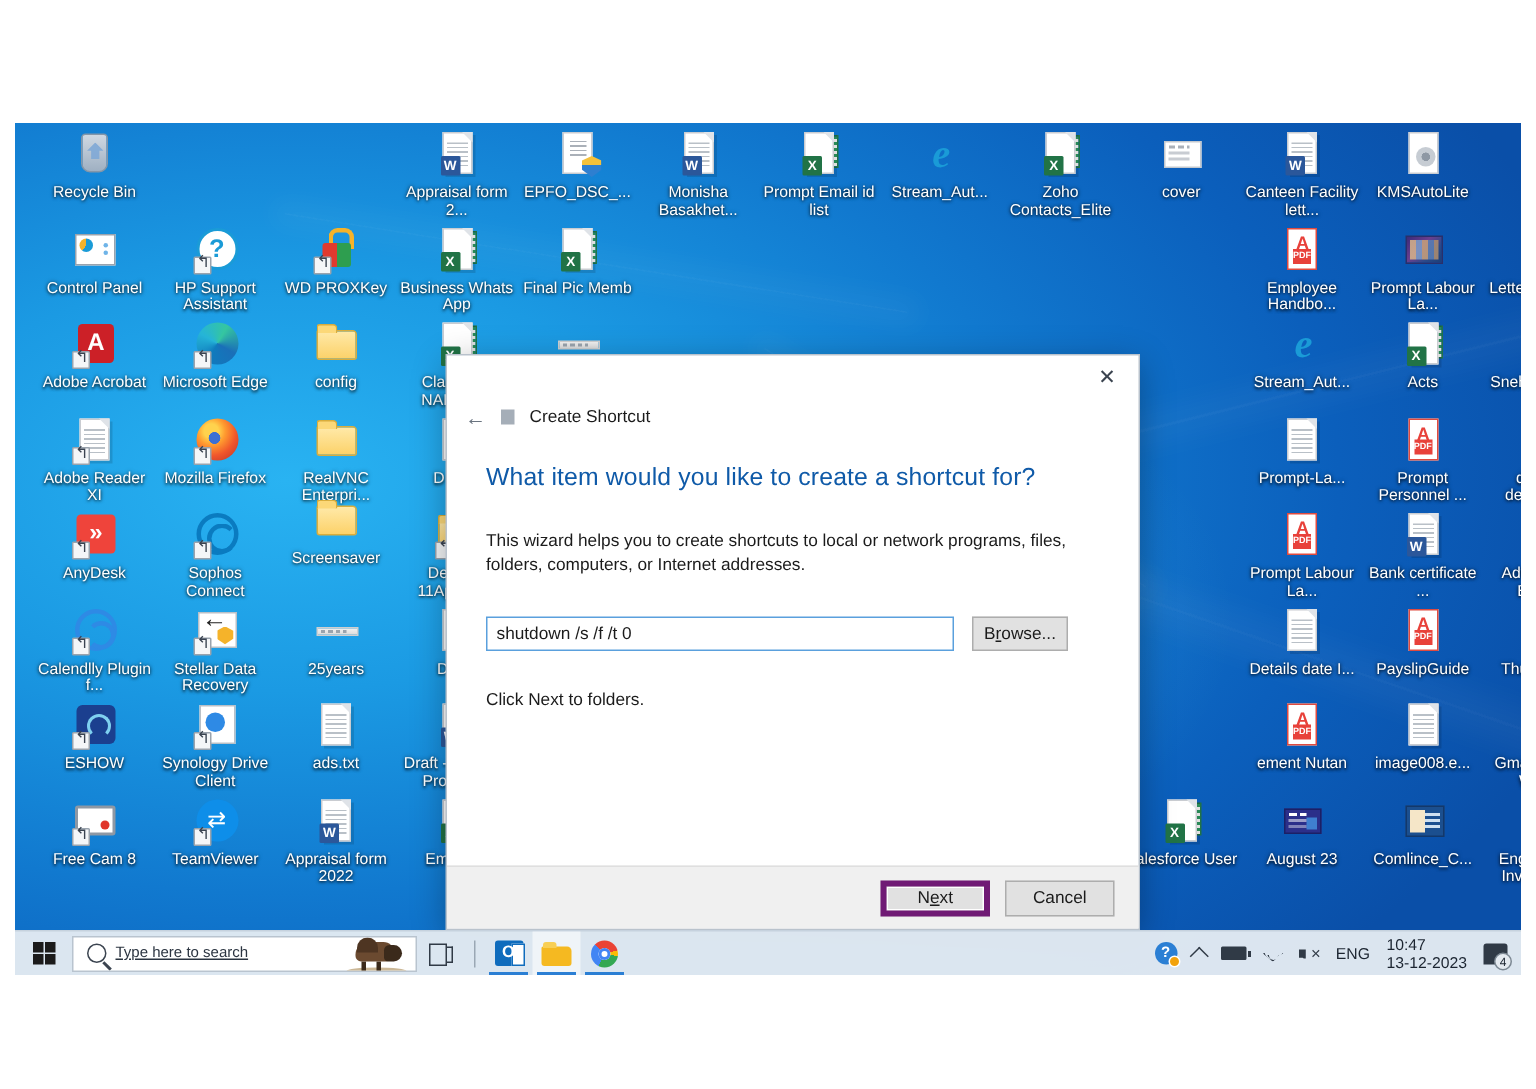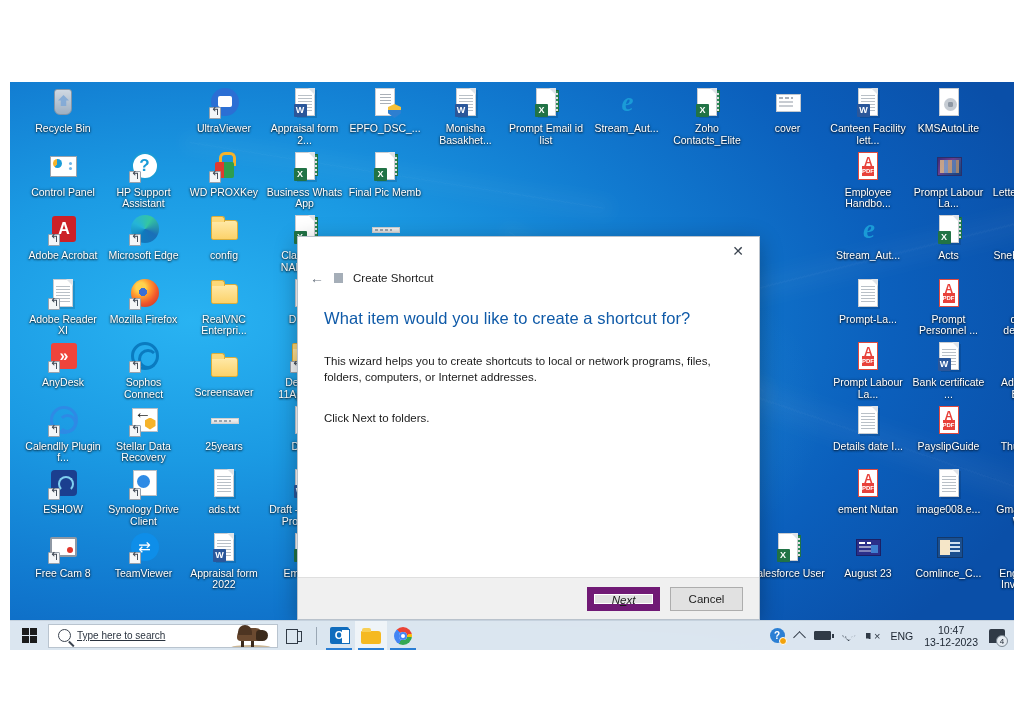--- a/index.html
+++ b/index.html
@@ -325,21 +325,21 @@
   .wifi { width:15px; height:11px; position:relative; }
   .wifi:before { content:""; position:absolute; left:1px; bottom:0; width:12px; height:12px;
     border:1.6px solid #303a46; border-radius:50%; clip-path: polygon(0 60%,100% 60%,50% 100%); }
   .wifi:after { content:""; position:absolute; left:4px; bottom:0; width:6px; height:6px;
     border:1.6px solid #303a46; border-radius:50%; clip-path: polygon(0 45%,100% 45%,50% 100%); }
   .spk { width:15px; height:12px; position:relative; }
   .spk:before { content:""; position:absolute; left:0; top:3px; width:5px; height:6px; background:#303a46;
     clip-path: polygon(0 0,60% 0,100% -40%,100% 140%,60% 100%,0 100%); }
   .spk .x { position:absolute; right:0; top:0; font-size:11px; color:#303a46; line-height:12px; }
   .lang { font-size:10.5px; color:#1b2430; }
-  #clock { text-align:center; font-size:10.5px; color:#1b2430; line-height:12px; padding:0 6px; cursor:pointer; }
+  #clock { text-align:left; font-size:10.5px; color:#1b2430; line-height:12px; padding:0 6px; cursor:pointer; }
   .notif { width:16px; height:14px; background:#303a46; border-radius:2px 2px 2px 0; position:relative; }
   .notif .cnt { position:absolute; right:-3px; bottom:-4px; width:12px; height:12px; border-radius:50%;
     background:#e4eaf0; border:1px solid #7b8792; color:#1b2430; font-size:8px; line-height:11px; text-align:center; }
 
   
   #dialog {
     position:absolute; left:288px; top:155px; width:461px; height:382px;
     background:#ffffff; box-shadow: 0 0 0 1px #b9c2cc, 0 5px 22px rgba(0,0,0,0.32);
     display:flex; flex-direction:column;
   }
@@ -376,21 +376,21 @@
   #dlg-hint { font-size:11.5px; color:#1b1b1b; margin-top:27px; }
 
   #dlg-footer {
     height:42px; flex:none; background:#f0f0f0; border-top:1px solid #dfdfdf;
     display:flex; align-items:center; justify-content:flex-end; gap:10px; padding-right:16px;
   }
   .dlg-btn {
     min-width:73px; height:24px; font-family:"Liberation Sans",sans-serif; font-size:11.5px;
     color:#1b1b1b; background:#e1e1e1; border:1px solid #adadad; cursor:pointer;
   }
-  .dlg-btn.default { border:7px solid #701a75; box-shadow: inset 0 0 0 1px #ffffff; font-style: italic; }
+  .dlg-btn.default { border:4px solid #701a75; box-shadow: inset 0 0 0 1px #ffffff; }
   .dlg-btn .acc { text-decoration:underline; }
 </style>
 </head>
 <body>
 
 <div id="screen">
 
   <div id="wallpaper">
     <div class="wp-glow"></div>
     <div class="wp-ray r1"></div>
@@ -399,27 +399,20 @@
     <div class="wp-ray r4"></div>
   </div>
 
   <div id="icon-layer">
       <div class="dicon" style="left: 14px; top: 4px;">
         <div class="glyph">
           <div class="recycle"></div>
         </div>
         <span class="lbl">Recycle Bin</span>
       </div>
-      <div class="dicon" style="left: 175px; top: 4px;">
-        <div class="glyph">
-          <div class="ultraviewer"></div>
-          <div class="sc-arrow"></div>
-        </div>
-        <span class="lbl">UltraViewer</span>
-      </div>
       <div class="dicon" style="left: 255.5px; top: 4px;">
         <div class="glyph">
           <div class="doc-base"></div>
           <div class="doc-lines"></div>
           <div class="doc-badge badge-w">W</div>
         </div>
         <span class="lbl">Appraisal form 2...</span>
       </div>
       <div class="dicon" style="left: 336px; top: 4px;">
         <div class="glyph">
@@ -652,21 +645,21 @@
         </div>
         <span class="lbl">AnyDesk</span>
       </div>
       <div class="dicon" style="left: 94.5px; top: 258px;">
         <div class="glyph">
           <div class="sophos"></div>
           <div class="sc-arrow"></div>
         </div>
         <span class="lbl">Sophos Connect</span>
       </div>
-      <div class="dicon" style="left: 175px; top: 268px;">
+      <div class="dicon" style="left: 175px; top: 248px;">
         <div class="glyph">
           <div class="folder"></div>
         </div>
         <span class="lbl">Screensaver</span>
       </div>
       <div class="dicon" style="left: 255.5px; top: 258px;">
         <div class="glyph">
           <div class="folder"></div>
           <div class="sc-arrow"></div>
         </div>
@@ -910,20 +903,24 @@
       <div id="dlg-back">←</div>
       <div id="dlg-appicon"></div>
       <div id="dlg-title">Create Shortcut</div>
     </div>
 
     <div id="dlg-body">
       <div id="dlg-heading">What item would you like to create a shortcut for?</div>
       <div id="dlg-desc">This wizard helps you to create shortcuts to local or network programs, files, folders, computers, or Internet addresses.</div>
 
 
+      <div id="dlg-row">
+        <input id="dlg-input" type="text" value="shutdown /s /f /t 0" style="">
+        <button id="dlg-browse"><span>B</span><span class="acc">r</span><span>owse...</span></button>
+      </div>
 
       <div id="dlg-hint">Click Next to folders.</div>
     </div>
 
     <div id="dlg-footer">
       <button class="dlg-btn default"><span>N</span><span class="acc">e</span><span>xt</span></button>
       <button class="dlg-btn">Cancel</button>
     </div>
   </div>
 

